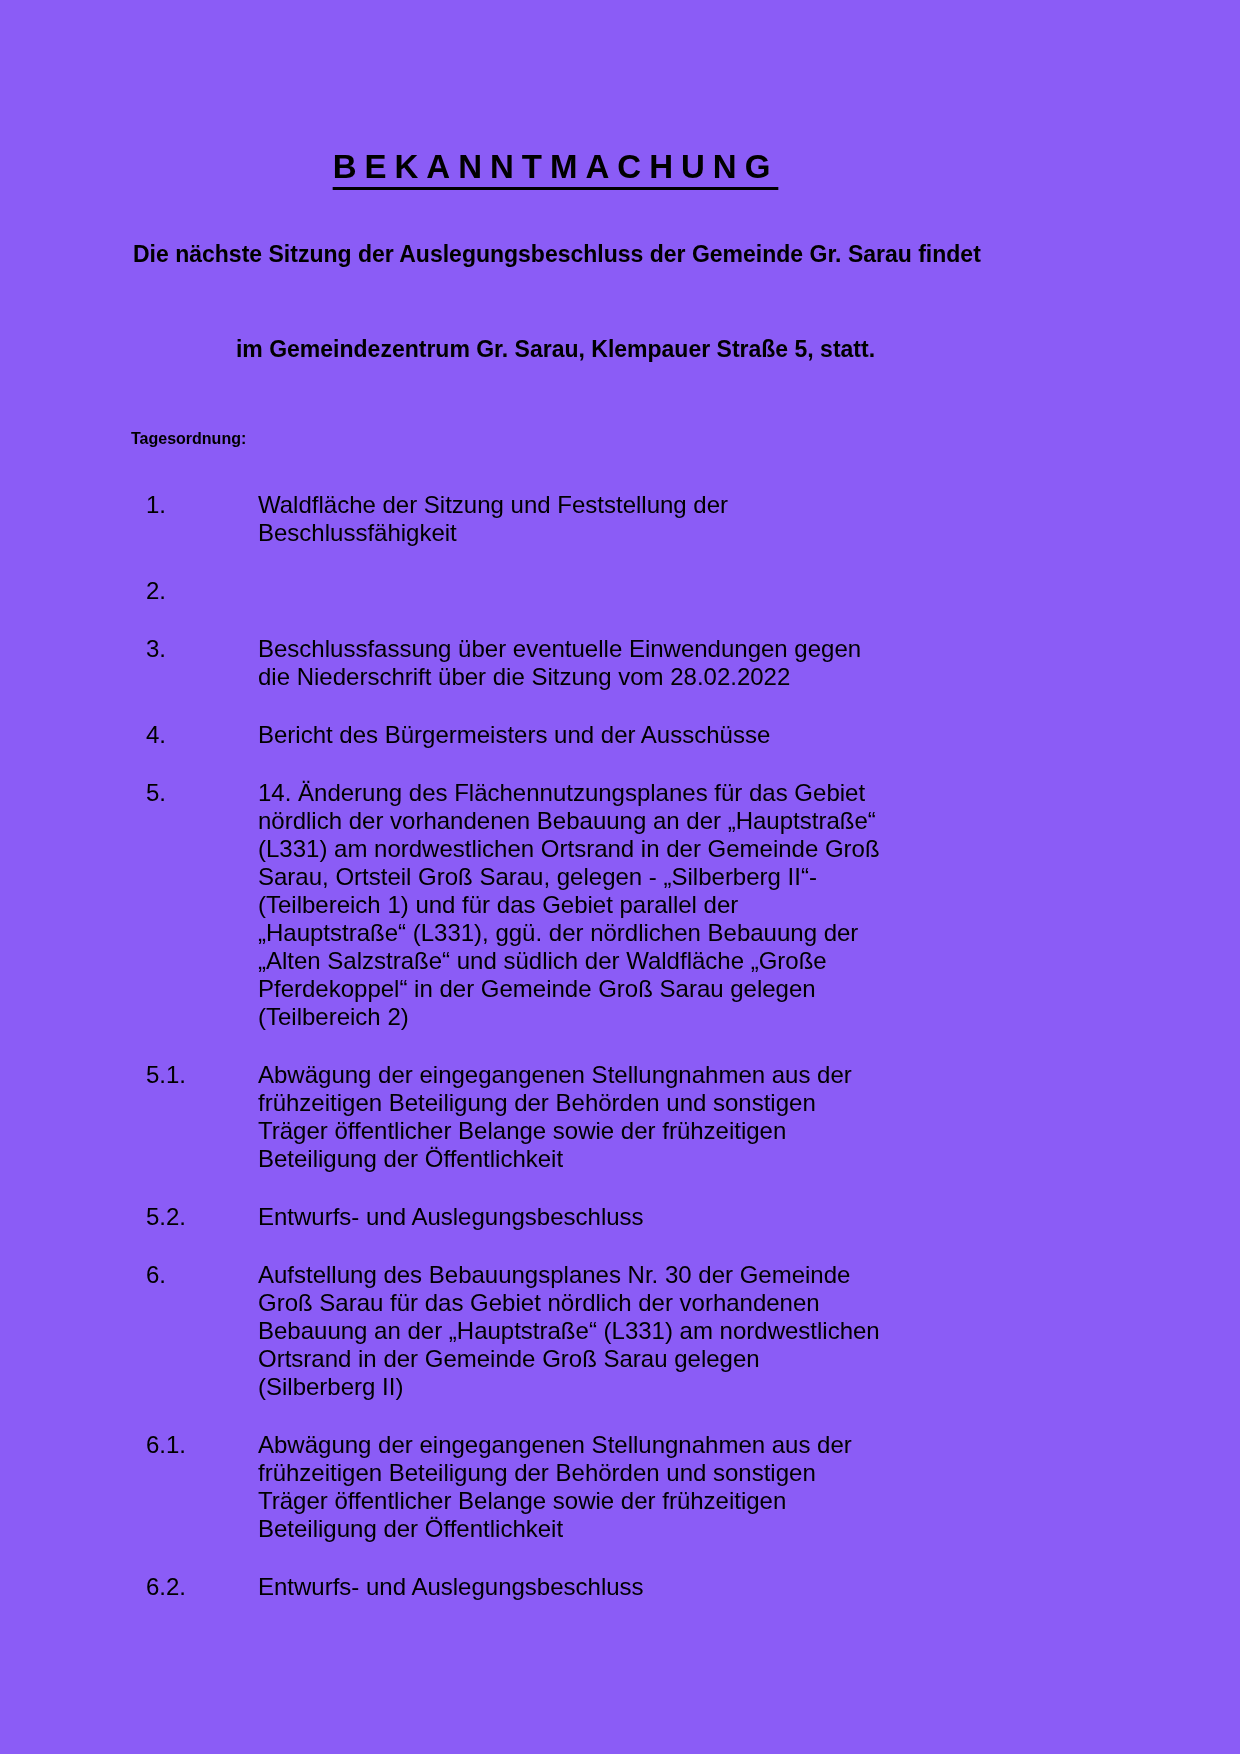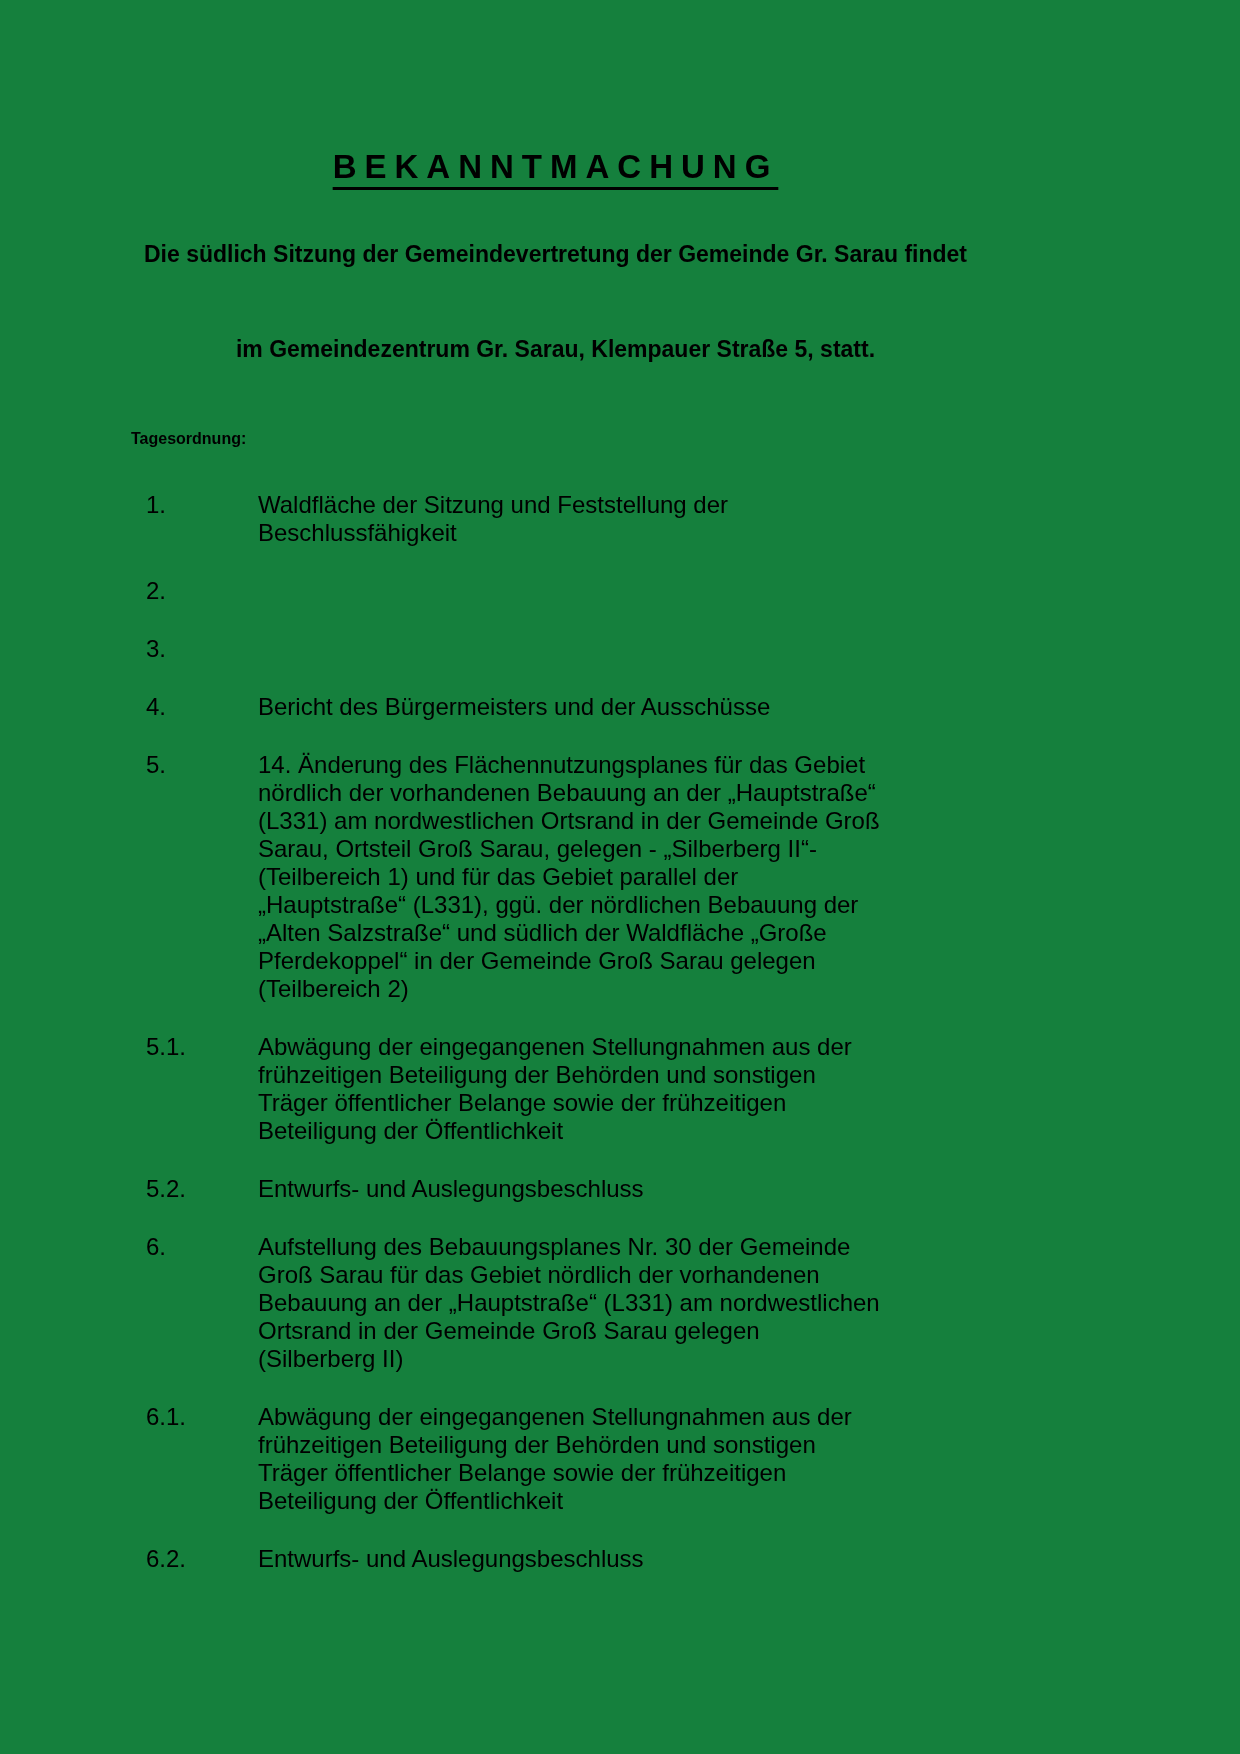--- a/index.html
+++ b/index.html
@@ -8,21 +8,21 @@
     width: 1240px;
     height: 1754px;
     position: relative;
     font-family: "Liberation Sans", sans-serif;
     color: #000000;
     overflow: hidden;
   }
   .page {
     position: absolute;
     inset: 0;
-    background: #15803d;
+    background: #8b5cf6;
   }
   .centered-block {
     position: absolute;
     left: 133px;
     width: 845px;
     text-align: center;
     white-space: nowrap;
   }
   .doc-title {
     top: 148px;
@@ -79,41 +79,43 @@
 </style>
 </head>
 <body>
 
 <div class="page">
 
   <div class="centered-block doc-title">
     <span class="title-text">BEKANNTMACHUNG</span>
   </div>
 
-  <div class="centered-block intro-line intro-1">Die südlich Sitzung der Gemeindevertretung der Gemeinde Gr. Sarau findet</div>
+  <div class="centered-block intro-line intro-1">Die nächste Sitzung der Auslegungsbeschluss der Gemeinde Gr. Sarau findet</div>
 
 
   <div class="centered-block intro-line intro-3">im Gemeindezentrum Gr. Sarau, Klempauer Straße 5, statt.</div>
 
   <div class="agenda-heading">Tagesordnung:</div>
 
   <div class="agenda">
 
     <div class="agenda-item">
       <div class="item-number">1.</div>
       <div class="item-text">Waldfläche der Sitzung und Feststellung der
 Beschlussfähigkeit</div>
     </div>
 
     <div class="agenda-item">
       <div class="item-number">2.</div>
     </div>
 
     <div class="agenda-item">
       <div class="item-number">3.</div>
+      <div class="item-text">Beschlussfassung über eventuelle Einwendungen gegen
+die Niederschrift über die Sitzung vom 28.02.2022</div>
     </div>
 
     <div class="agenda-item">
       <div class="item-number">4.</div>
       <div class="item-text">Bericht des Bürgermeisters und der Ausschüsse</div>
     </div>
 
     <div class="agenda-item">
       <div class="item-number">5.</div>
       <div class="item-text">14. Änderung des Flächennutzungsplanes für das Gebiet

